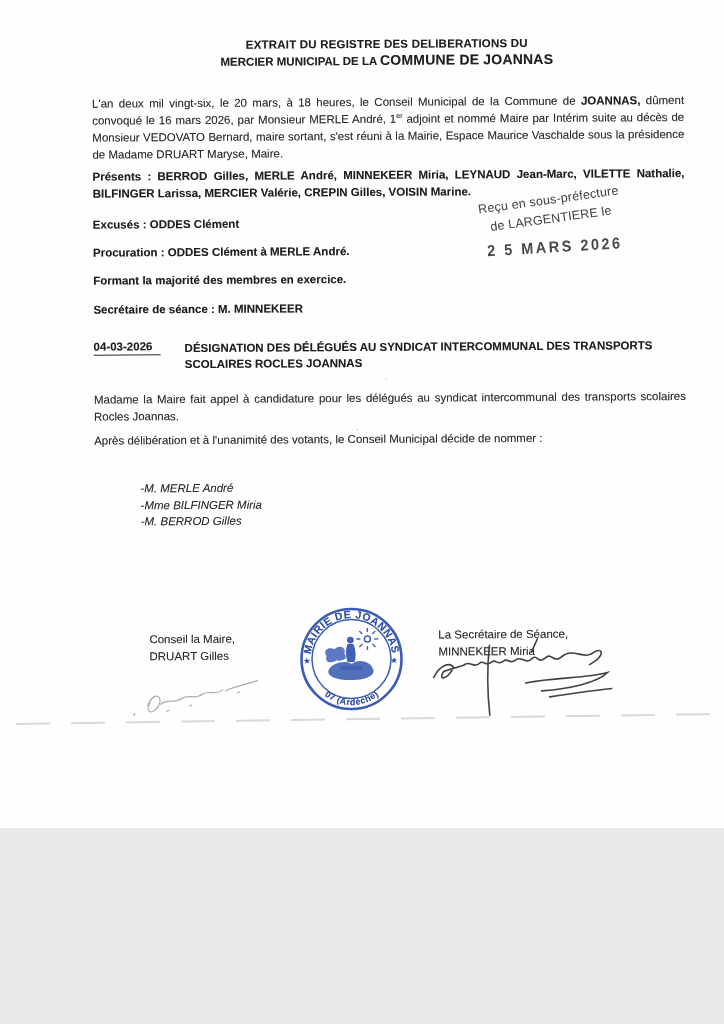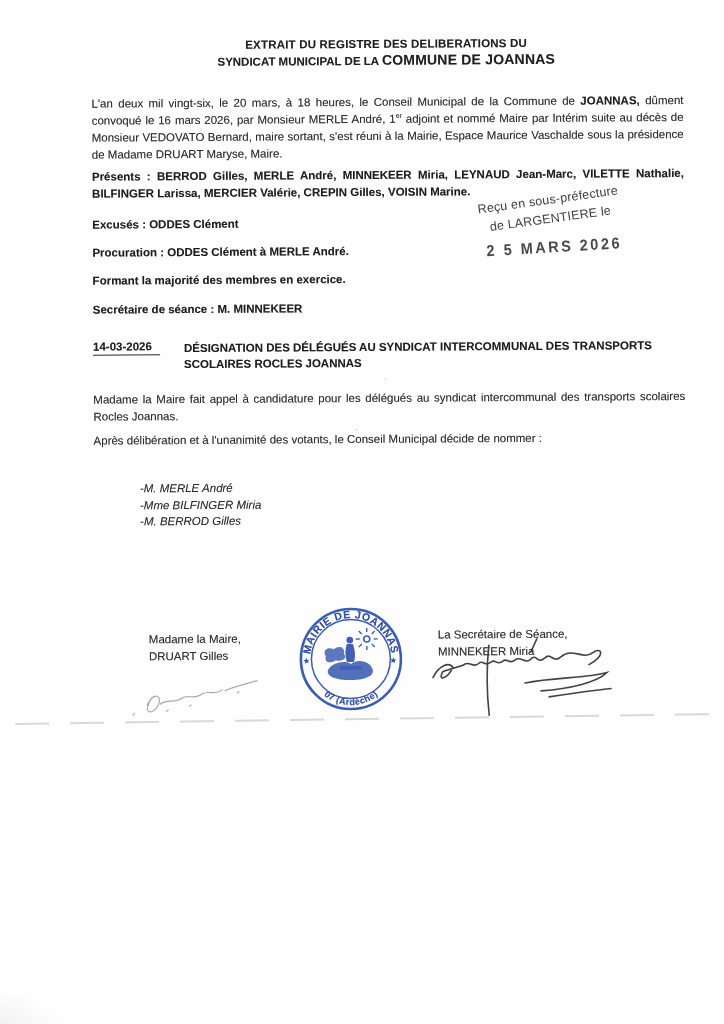--- a/index.html
+++ b/index.html
@@ -1,17 +1,17 @@
 <!DOCTYPE html>
 <html><head>
 <meta charset="utf-8">
 <style>
   html,body{margin:0;padding:0;background:#e8e8e8;}
   .page{
-    position:relative;width:724px;height:1024px;background:#fefefe;
+    position:relative;width:724px;height:828px;background:#fefefe;
     font-family:"Liberation Sans",sans-serif;color:#2b2b2b;overflow:hidden;
     text-shadow:0 0 .5px rgba(45,45,45,.38);
   }
   .content{position:absolute;inset:0;transform:rotate(-0.35deg);}
   .abs{position:absolute;}
   .para{font-size:11.5px;line-height:17px;text-align:justify;width:592px;left:94px;margin:0;}
   b{font-weight:bold;color:#1d1d1d;}
   sup{font-size:7px;line-height:0;vertical-align:super;}
   .header{left:94px;top:38px;width:590px;text-align:center;font-weight:bold;color:#1f1f1f;}
   .h1{font-size:11.5px;letter-spacing:.2px;}
@@ -37,51 +37,51 @@
   svg text{font-family:"Liberation Sans","DejaVu Sans",sans-serif;}
 </style>
 </head>
 <body>
 
 <div class="page">
   <div class="content">
 
     <div class="abs header">
       <div class="h1">EXTRAIT DU REGISTRE DES DELIBERATIONS DU</div>
-      <div class="h2"><span>SYNDICAT MUNICIPAL DE LA </span><span class="commune">COMMUNE DE JOANNAS</span></div>
+      <div class="h2"><span>MERCIER MUNICIPAL DE LA </span><span class="commune">COMMUNE DE JOANNAS</span></div>
     </div>
 
     <p class="abs para" style="top:94px;"><span>L'an deux mil vingt-six, le 20 mars, à 18 heures, le Conseil Municipal de la Commune de </span><b>JOANNAS,</b><span> dûment convoqué le 16 mars 2026, par Monsieur MERLE André, 1</span><sup>er</sup><span> adjoint et nommé Maire par Intérim suite au décès de Monsieur VEDOVATO Bernard, maire sortant, s'est réuni à la Mairie, Espace Maurice Vaschalde sous la présidence de Madame DRUART Maryse, Maire.</span></p>
 
     <p class="abs para boldblock" style="top:167px;">Présents : BERROD Gilles, MERLE André, MINNEKEER Miria, LEYNAUD Jean-Marc, VILETTE Nathalie, BILFINGER Larissa, MERCIER Valérie, CREPIN Gilles, VOISIN Marine.</p>
     <p class="abs para boldblock" style="top:215px;width:400px;">Excusés : ODDES Clément</p>
     <p class="abs para boldblock" style="top:243px;width:400px;">Procuration : ODDES Clément à MERLE André.</p>
     <p class="abs para boldblock" style="top:271px;width:400px;">Formant la majorité des membres en exercice.</p>
     <p class="abs para boldblock" style="top:300px;width:400px;">Secrétaire de séance : M. MINNEKEER</p>
 
     <div class="abs prefstamp">
       <div>Reçu en sous-préfecture</div>
       <div>de LARGENTIERE le</div>
     </div>
     <div class="abs datestamp">2 5 MARS 2026</div>
 
-    <div class="abs delib-ref">14-03-2026</div>
+    <div class="abs delib-ref">04-03-2026</div>
     <div class="abs delib-title">DÉSIGNATION DES DÉLÉGUÉS AU SYNDICAT INTERCOMMUNAL DES TRANSPORTS SCOLAIRES ROCLES JOANNAS</div>
 
     <p class="abs para" style="top:390px;">Madame la Maire fait appel à candidature pour les délégués au syndicat intercommunal des transports scolaires Rocles Joannas.</p>
     <p class="abs para" style="top:431px;">Après délibération et à l'unanimité des votants, le Conseil Municipal décide de nommer :</p>
 
     <div class="abs nominees">
       <div>-M. MERLE André</div>
       <div>-Mme BILFINGER Miria</div>
       <div>-M. BERROD Gilles</div>
     </div>
 
     <div class="abs sig-label sig-left">
-      <div>Madame la Maire,</div>
+      <div>Conseil la Maire,</div>
       <div>DRUART Gilles</div>
     </div>
     <div class="abs sig-label sig-right">
       <div>La Secrétaire de Séance,</div>
       <div>MINNEKEER Miria</div>
     </div>
 
     <svg class="abs" style="left:295px;top:604px;" width="110" height="110" viewBox="0 0 110 110">
       <g stroke="#2b4fae" fill="none" opacity="0.92">
         <circle cx="55" cy="55" r="50" stroke-width="2.6"></circle>

